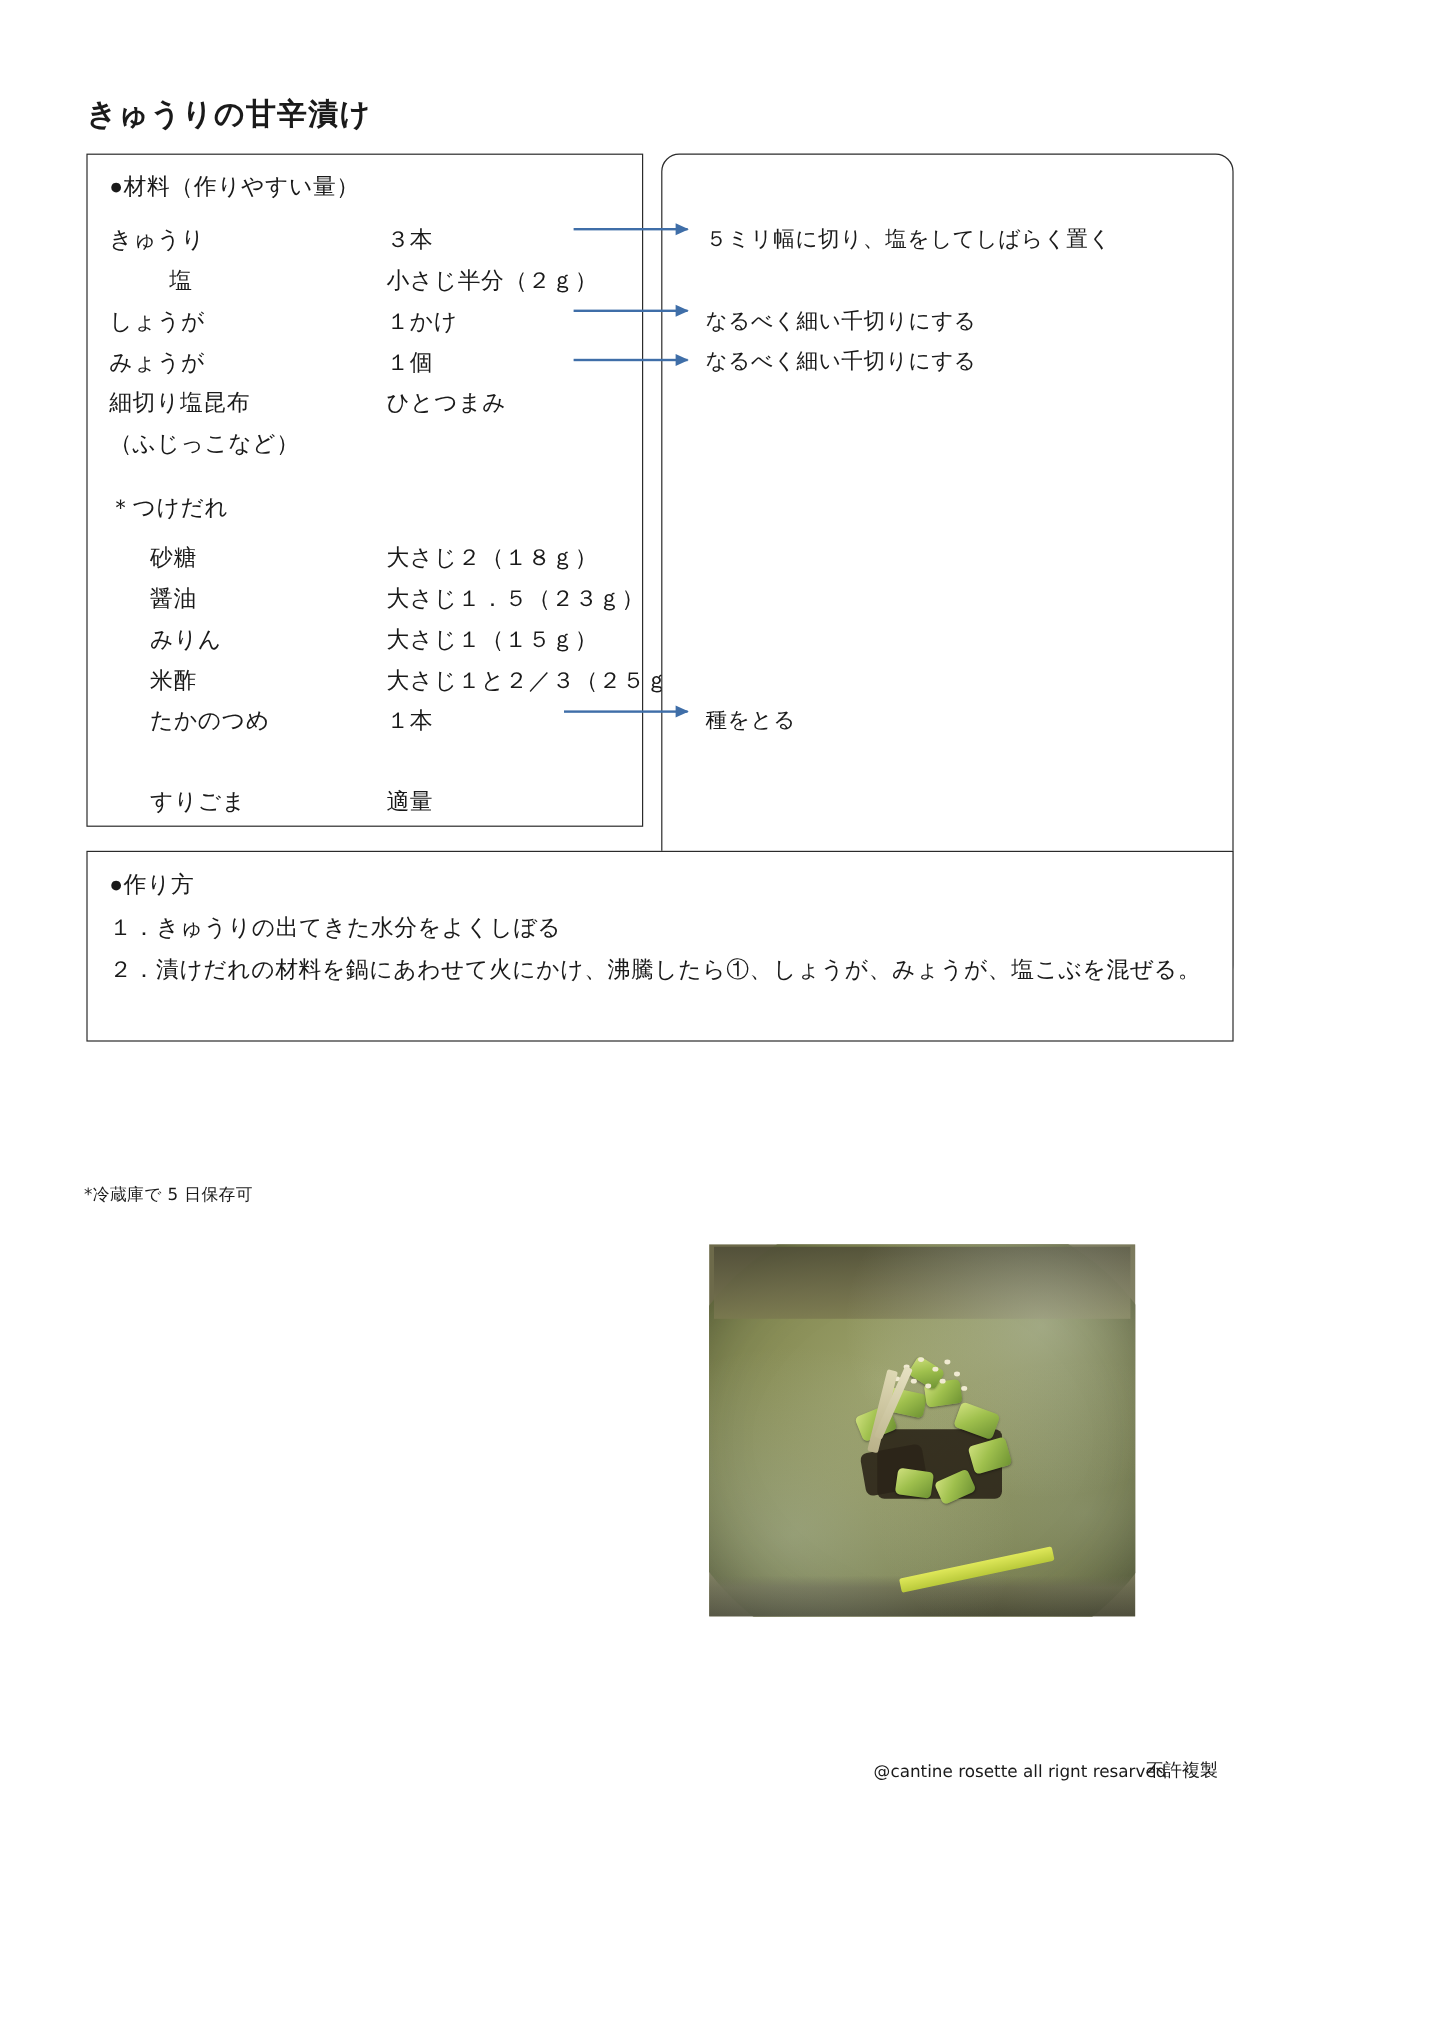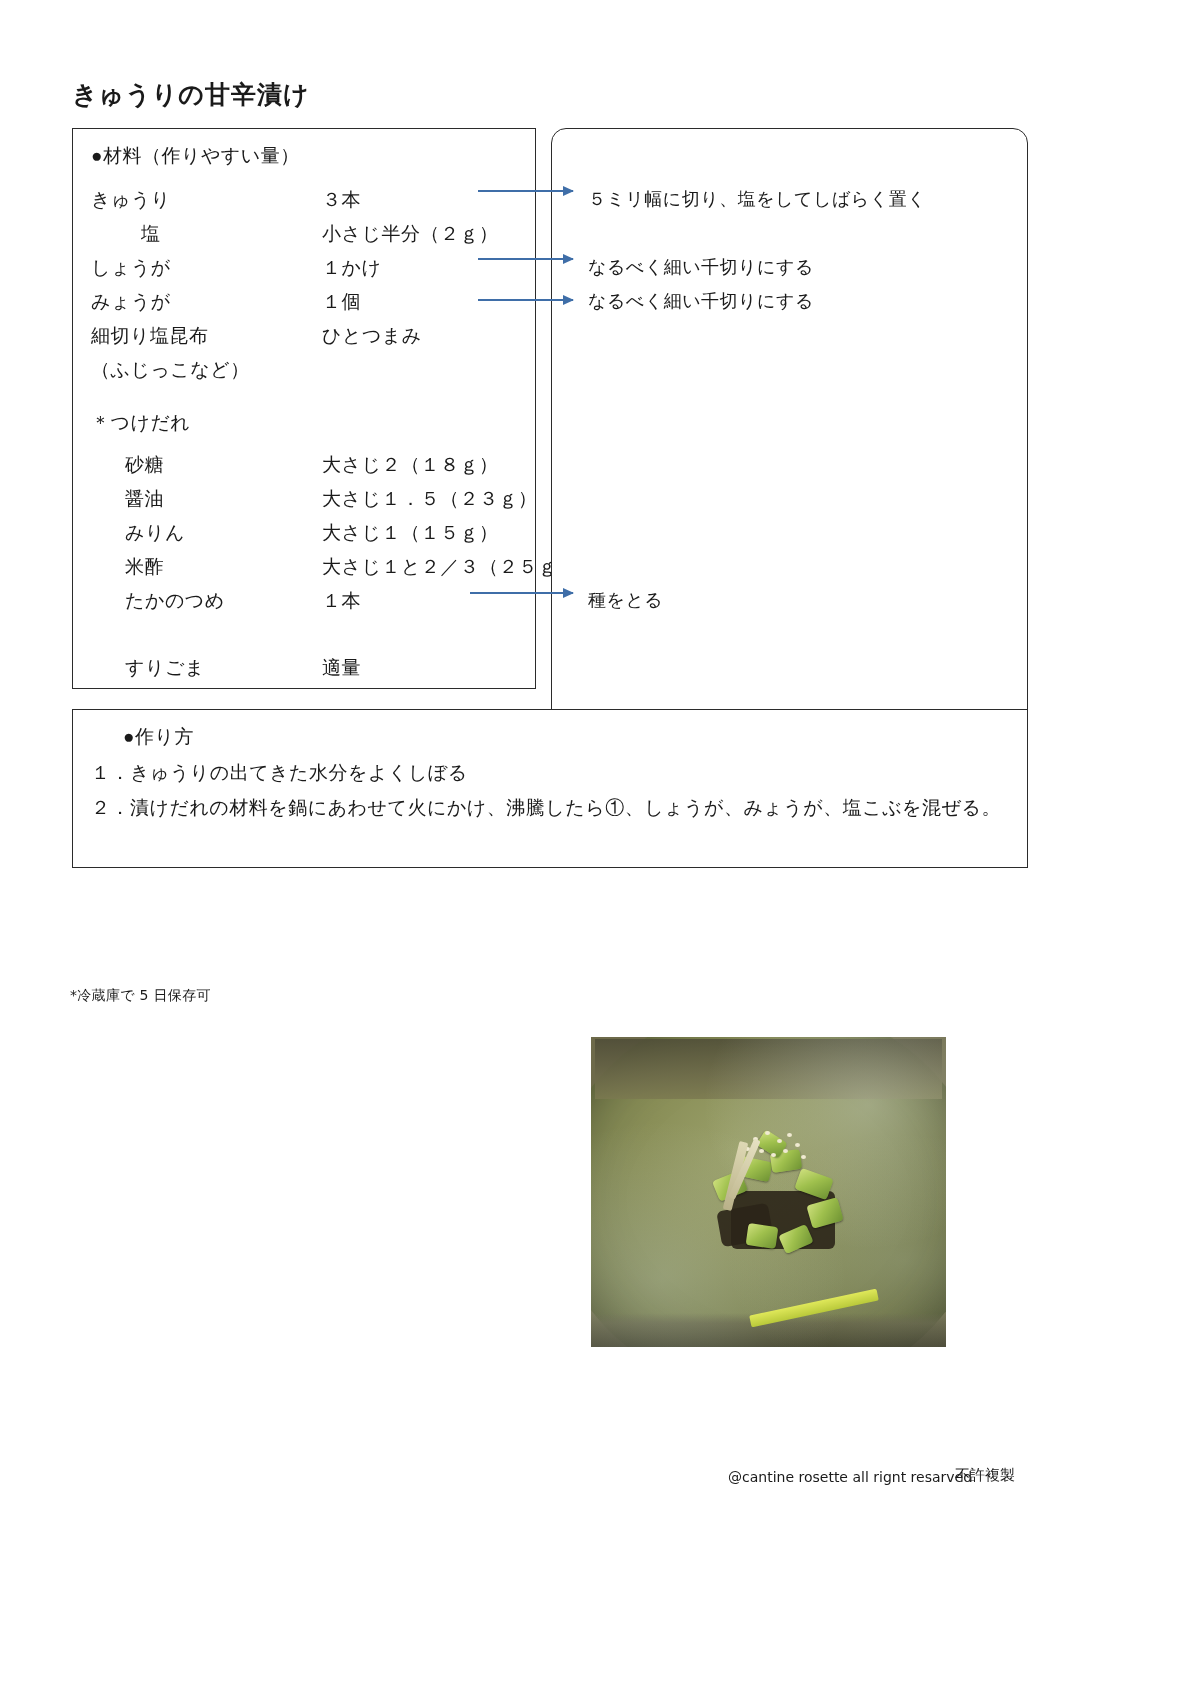--- a/index.html
+++ b/index.html
@@ -59,21 +59,21 @@
   }
 
   
   .section-head {
     position: absolute;
     font-size: 19px;
     letter-spacing: 0.5px;
   }
   #ing-head { left: 18px; top: 14px; }
   #tare-head { left: 18px; top: 281px; }
-  #method-head { left: 18px; top: 14px; margin-left: 32px; }
+  #method-head { left: 18px; top: 14px; }
 
   .row {
     position: absolute;
     left: 0;
     width: 100%;
     height: 33px;
     font-size: 19px;
     letter-spacing: 0.5px;
   }
   .row .nm {

